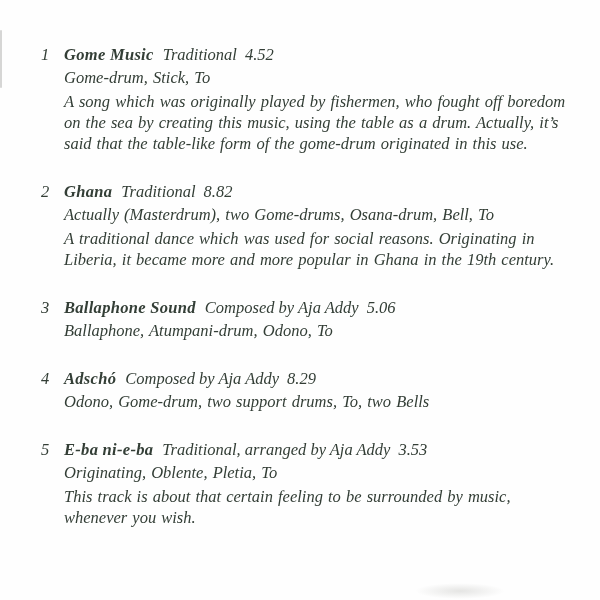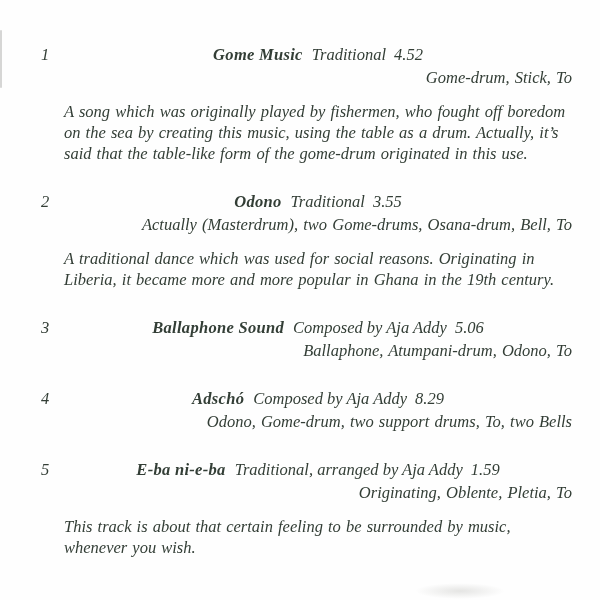--- a/index.html
+++ b/index.html
@@ -48,39 +48,37 @@
     letter-spacing: 0.2px;
   }
   .track-body {
     flex: 1;
     max-width: 508px;
   }
   .track-head {
     font-size: 16.5px;
     line-height: 21px;
     white-space: nowrap;
-    text-align: center;
   }
   .title {
     font-weight: bold;
     letter-spacing: 0.3px;
   }
   .credit { margin-left: 9px; }
   .duration { margin-left: 8px; }
   .instruments {
     font-size: 16.5px;
     line-height: 21px;
     margin-top: 2px;
     word-spacing: 0.06em;
-    text-align: right;
   }
   .description {
     font-size: 16.5px;
     line-height: 21px;
-    margin-top: 13px;
+    margin-top: 3px;
     word-spacing: 0.06em;
     font-style: italic;
   }
 </style>
 </head>
 <body>
 
 <div class="page">
   <div class="scan-edge-left"></div>
   <div class="scan-smudge-bottom"></div>
@@ -95,21 +93,21 @@
         </div>
         <div class="instruments">Gome-drum, Stick, To</div>
         <p class="description">A song which was originally played by fishermen, who fought off boredom on the sea by creating this music, using the table as a drum. Actually, it’s said that the table-like form of the gome-drum originated in this use.</p>
       </div>
     </li>
 
     <li class="track">
       <span class="num">2</span>
       <div class="track-body">
         <div class="track-head">
-          <span class="title">Odono</span><span class="credit">Traditional</span><span class="duration">3.55</span>
+          <span class="title">Ghana</span><span class="credit">Traditional</span><span class="duration">8.82</span>
         </div>
         <div class="instruments">Actually (Masterdrum), two Gome-drums, Osana-drum, Bell, To</div>
         <p class="description">A traditional dance which was used for social reasons. Originating in Liberia, it became more and more popular in Ghana in the 19th century.</p>
       </div>
     </li>
 
     <li class="track">
       <span class="num">3</span>
       <div class="track-body">
         <div class="track-head">
@@ -126,21 +124,21 @@
           <span class="title">Adschó</span><span class="credit">Composed by Aja Addy</span><span class="duration">8.29</span>
         </div>
         <div class="instruments">Odono, Gome-drum, two support drums, To, two Bells</div>
       </div>
     </li>
 
     <li class="track">
       <span class="num">5</span>
       <div class="track-body">
         <div class="track-head">
-          <span class="title">E-ba ni-e-ba</span><span class="credit">Traditional, arranged by Aja Addy</span><span class="duration">1.59</span>
+          <span class="title">E-ba ni-e-ba</span><span class="credit">Traditional, arranged by Aja Addy</span><span class="duration">3.53</span>
         </div>
         <div class="instruments">Originating, Oblente, Pletia, To</div>
         <p class="description">This track is about that certain feeling to be surrounded by music, whenever you wish.</p>
       </div>
     </li>
 
   </ol>
 </div>
 
 </body></html>

